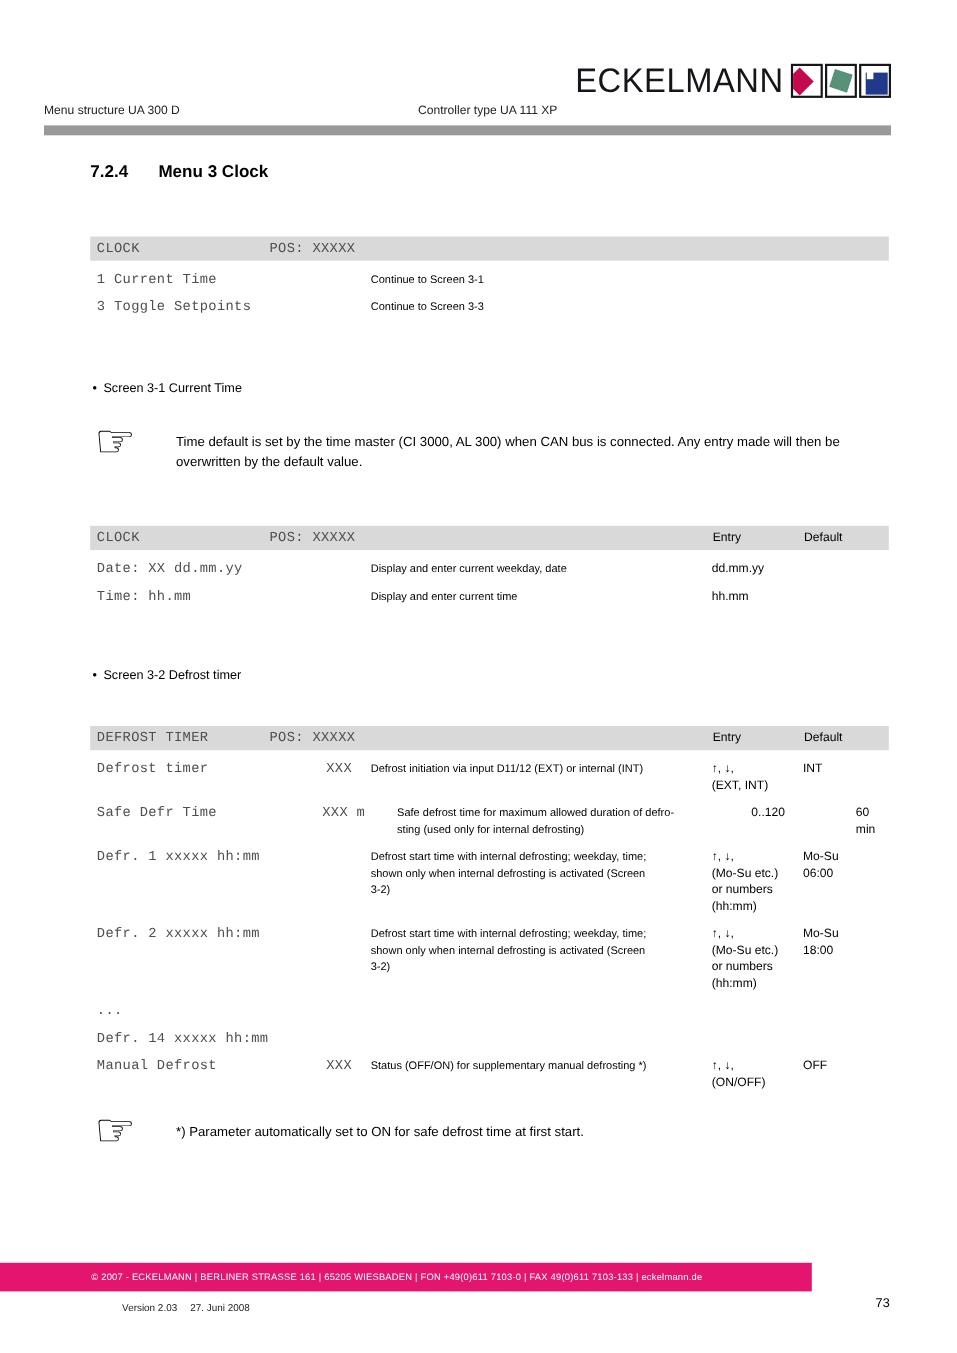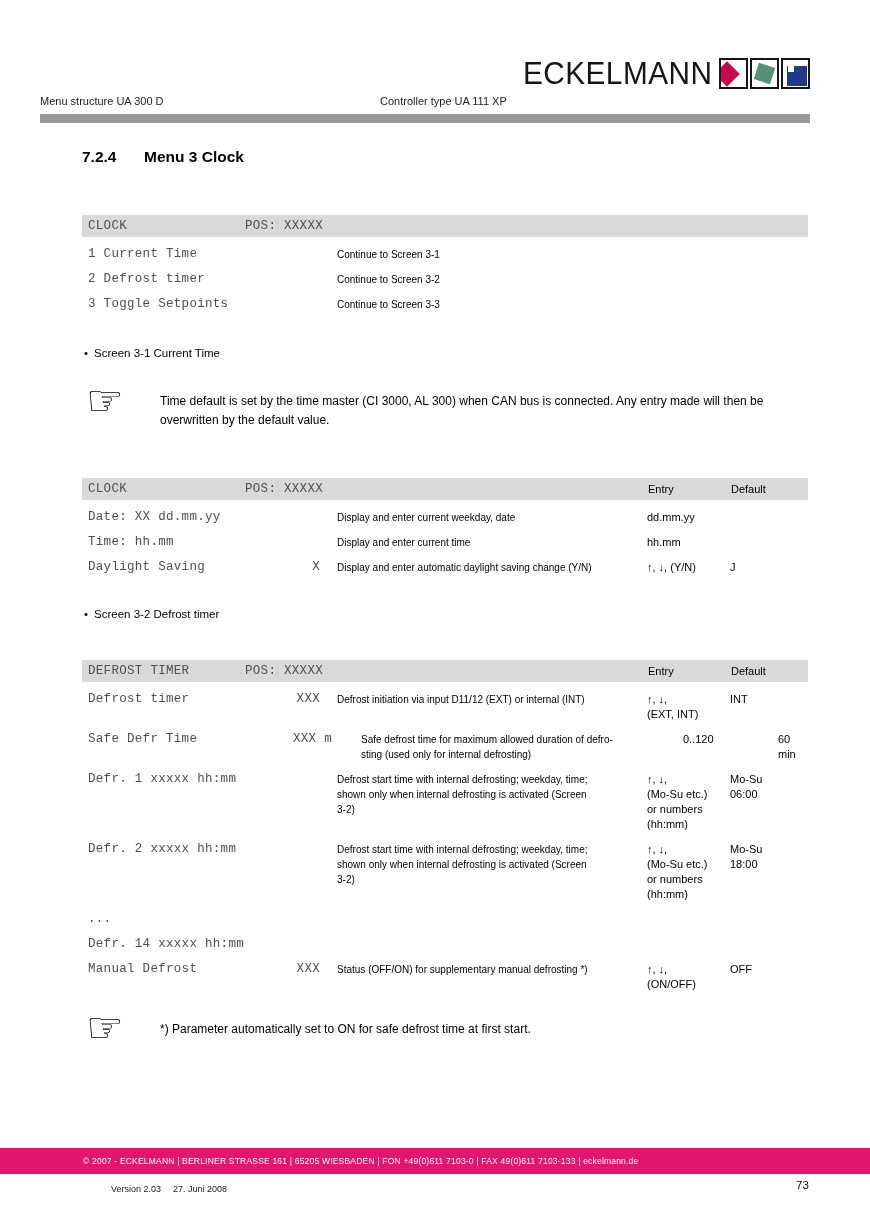--- a/index.html
+++ b/index.html
@@ -55,21 +55,21 @@
   
   .bullet { position:absolute; left:84px; font-size:11.5px; color:#000; }
   .bullet::before { content:"•"; margin-right:6px; }
   
   .note { position:absolute; left:82px; width:710px; display:flex; }
   .hand { width:74px; flex:0 0 74px; font-family:"DejaVu Sans",sans-serif;
           font-size:42px; line-height:40px; color:#000; padding-left:4px; }
   .note-text { font-size:12px; line-height:19px; color:#000; margin-top:11px; width:628px; }
   .note-text.single { margin-top:12px; }
   
-  .footbar { position:absolute; top:1148px; left:0; width:870px; height:26px;
+  .footbar { position:absolute; top:1148px; left:0; width:738px; height:26px;
              background:#e4156f; }
   .footbar-text { position:absolute; left:83px; top:0; line-height:26px;
                   color:#ffffff; font-size:8.5px; letter-spacing:0.2px; }
   .version { position:absolute; top:1184px; left:83px; font-size:9px; color:#222;margin-left:28px; }
   .version span { margin-right:12px; }
   .pagenum { position:absolute; top:1179px; left:796px; font-size:11.5px; color:#000; }
 </style>
 </head>
 <body>
 
@@ -103,25 +103,20 @@
     <div class="thead">
       <span class="mono-h h-name">CLOCK</span>
       <span class="mono-h h-pos">POS: XXXXX</span>
     </div>
     <div class="trow mh25">
       <span class="mono">1 Current Time</span>
         <span></span>
       <span class="c-desc">Continue to Screen 3-1</span>
     </div>
     <div class="trow mh25">
-      <span class="mono">2 Defrost timer</span>
-        <span></span>
-      <span class="c-desc">Continue to Screen 3-2</span>
-    </div>
-    <div class="trow mh25">
       <span class="mono">3 Toggle Setpoints</span>
         <span></span>
       <span class="c-desc">Continue to Screen 3-3</span>
     </div>
   </div>
 
   <div class="bullet" style="top:347px;">Screen 3-1 Current Time</div>
 
   <div class="note" style="top:381px;">
     <span class="hand">☞</span>
@@ -141,27 +136,20 @@
       <span class="c-desc pre">Display and enter current weekday, date</span>
       <span class="c-entry pre">dd.mm.yy</span>
       <span class="c-default pre"></span>
     </div>
     <div class="trow mh25">
       <span class="mono">Time: hh.mm</span>
       <span class="mono c-value"></span>
       <span class="c-desc pre">Display and enter current time</span>
       <span class="c-entry pre">hh.mm</span>
       <span class="c-default pre"></span>
-    </div>
-    <div class="trow mh25">
-      <span class="mono">Daylight Saving</span>
-      <span class="mono c-value">X</span>
-      <span class="c-desc pre">Display and enter automatic daylight saving change (Y/N)</span>
-      <span class="c-entry pre">↑, ↓, (Y/N)</span>
-      <span class="c-default pre">J</span>
     </div>
   </div>
 
   <div class="bullet" style="top:608px;">Screen 3-2 Defrost timer</div>
 
   <div class="tbl" style="top:660px;">
     <div class="thead">
       <span class="mono-h h-name">DEFROST TIMER</span>
       <span class="mono-h h-pos">POS: XXXXX</span>
       <span class="h-entry">Entry</span>

